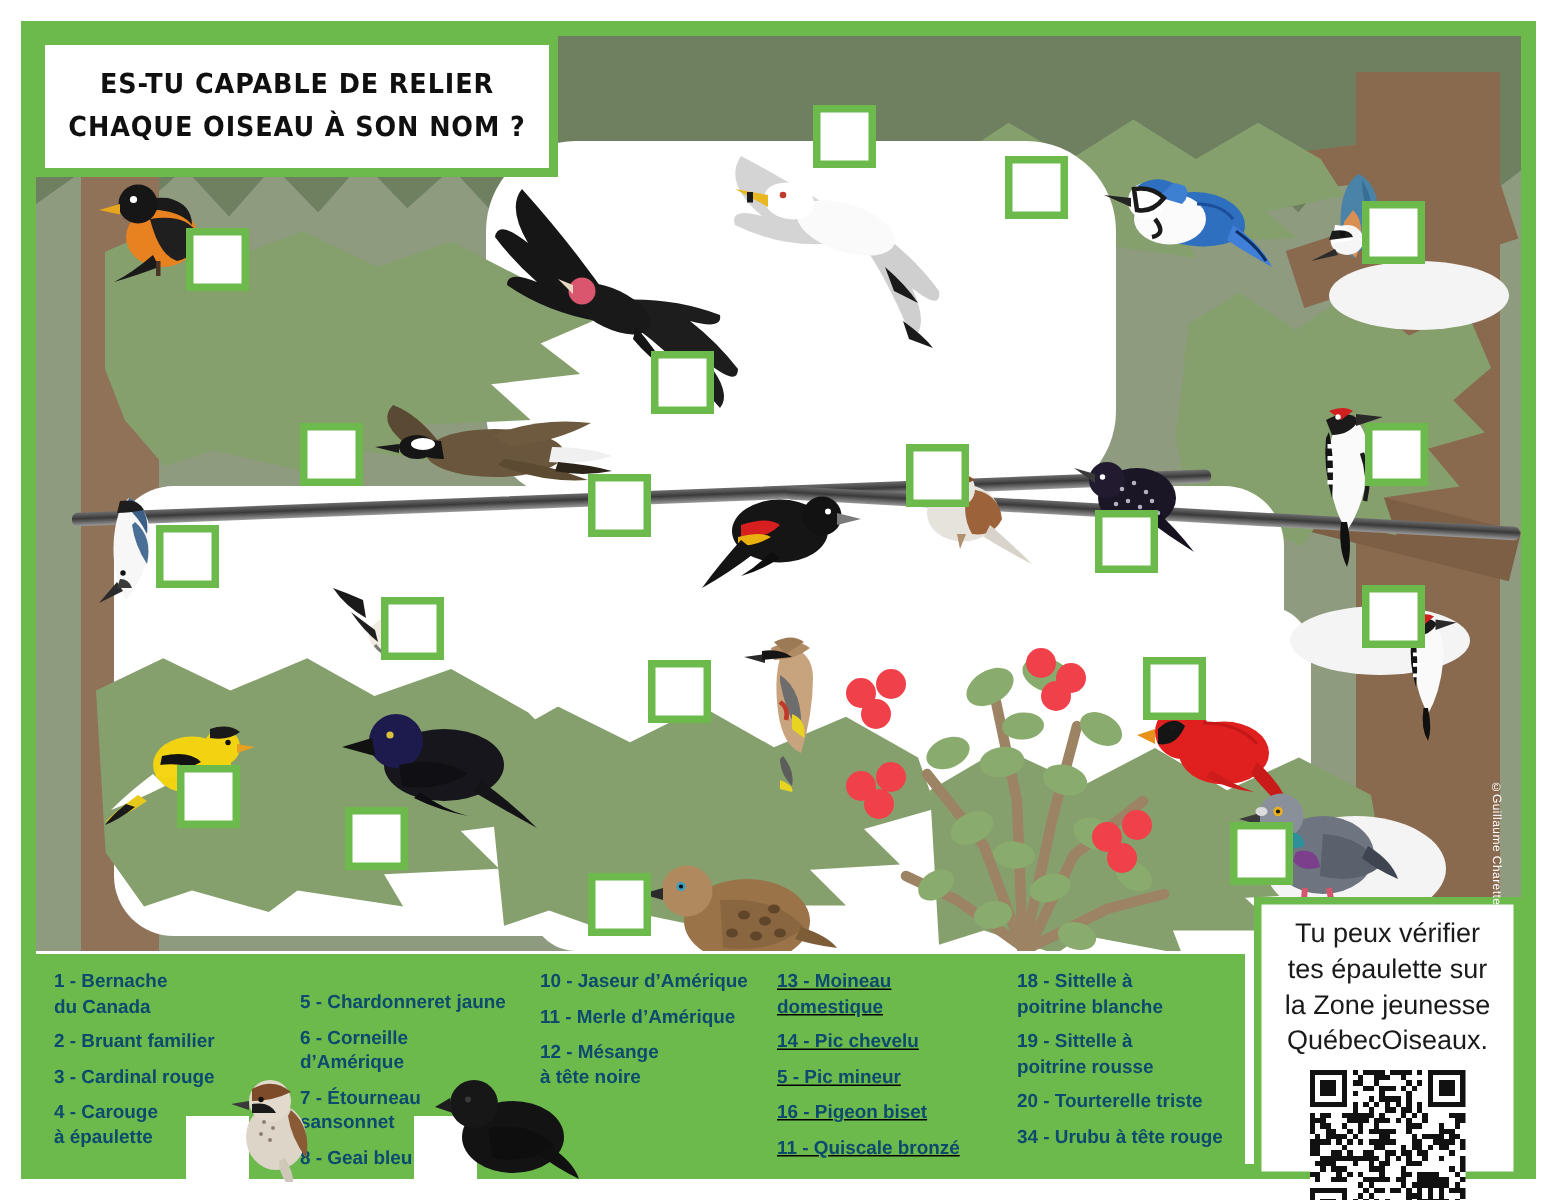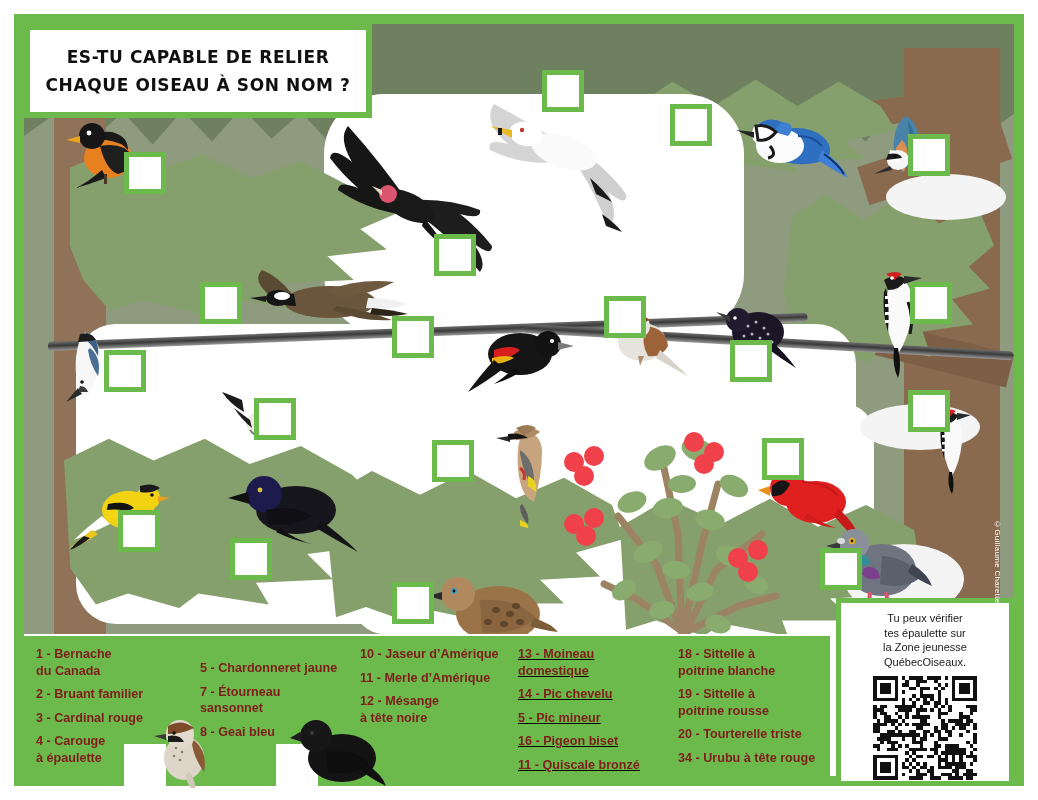--- a/index.html
+++ b/index.html
@@ -91,28 +91,28 @@
 
   
   .legend{position:absolute;left:24px;top:636px;width:806px;height:150px;
           background:#6cba4c;z-index:35;display:flex;padding:10px 0 0 0;box-sizing:border-box;}
   .legcol{flex:1;padding:0 4px 0 12px;box-sizing:border-box;}
   .legcol.c1{flex:0 0 164px;}
   .legcol.c2{flex:0 0 160px;margin-top:14px;}
   .legcol.c3{flex:0 0 158px;}
   .legcol.c4{flex:0 0 160px;text-decoration:underline;}
   .legcol.c5{flex:0 0 164px;}
-  .legitem{color:#7f1d1d;font-size:12.6px;line-height:1.32;margin-bottom:7px;
+  .legitem{color:#0c4a6e;font-size:12.6px;line-height:1.32;margin-bottom:7px;
            font-family:"Liberation Sans",sans-serif;font-weight:600;white-space:pre-line;}
 
   
   .qrpanel{position:absolute;left:836px;top:598px;width:178px;height:188px;
            background:#ffffff;border:5px solid #6cba4c;box-sizing:border-box;
            z-index:36;padding:8px 6px;text-align:center;}
-  .qrtext{font-size:11px;line-height:1.32;color:#1a1a1a;font-family:"Liberation Sans",sans-serif;}
+  .qrtext{font-size:18px;line-height:1.32;color:#1a1a1a;font-family:"Liberation Sans",sans-serif;}
   .qrcode{margin:7px auto 0;width:104px;height:104px;}
 
   
   .copyright{position:absolute;left:986px;top:520px;width:16px;height:120px;z-index:37;
              font-size:8px;color:#ffffff;letter-spacing:.3px;
              writing-mode:vertical-rl;text-orientation:mixed;
              font-family:"Liberation Sans",sans-serif;white-space:nowrap;}
 
   
   .legbird{position:absolute;z-index:38;}
@@ -478,20 +478,22 @@
     <div class="legcol c1">
         <div class="legitem">1 - Bernache
 du Canada</div>
         <div class="legitem">2 - Bruant familier</div>
         <div class="legitem">3 - Cardinal rouge</div>
         <div class="legitem">4 - Carouge
 à épaulette</div>
       </div>
     <div class="legcol c2">
         <div class="legitem">5 - Chardonneret jaune</div>
+        <div class="legitem">6 - Corneille
+d’Amérique</div>
         <div class="legitem">7 - Étourneau
 sansonnet</div>
         <div class="legitem">8 - Geai bleu</div>
       </div>
     <div class="legcol c3">
         <div class="legitem">10 - Jaseur d’Amérique</div>
         <div class="legitem">11 - Merle d’Amérique</div>
         <div class="legitem">12 - Mésange
 à tête noire</div>
       </div>

